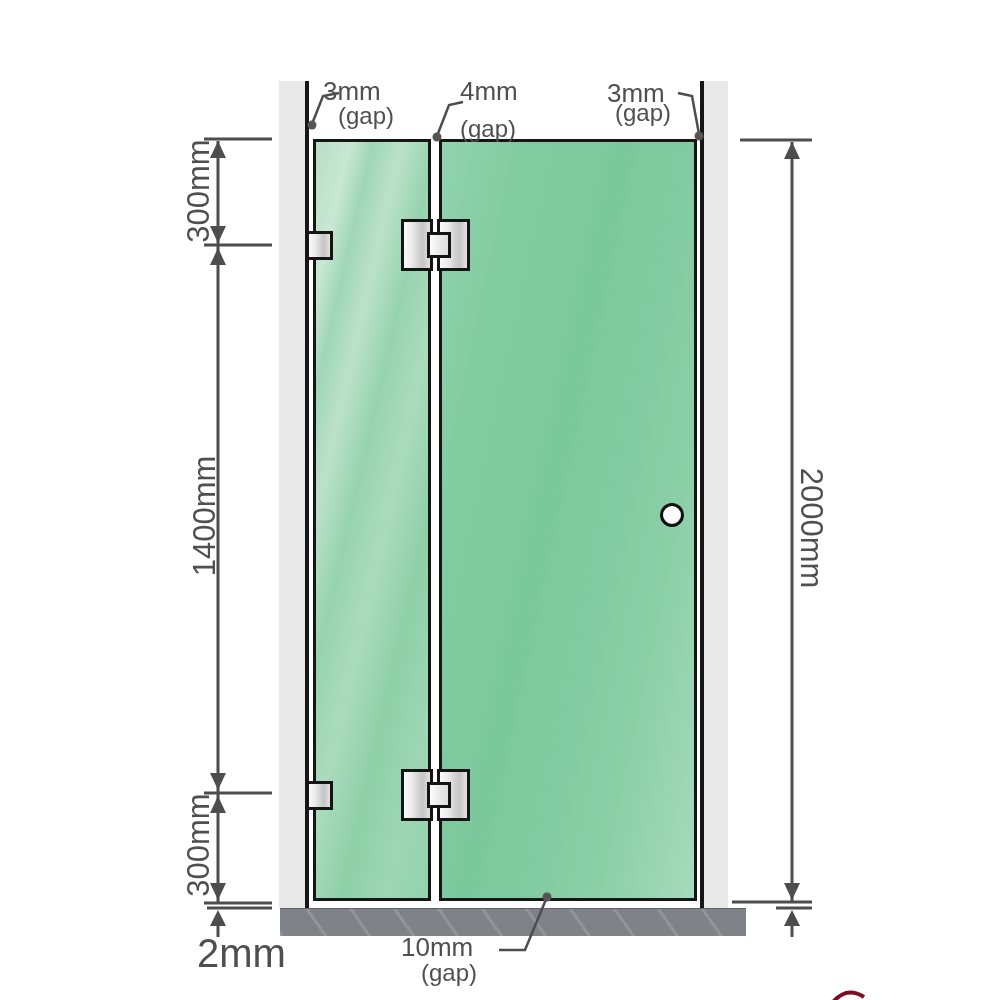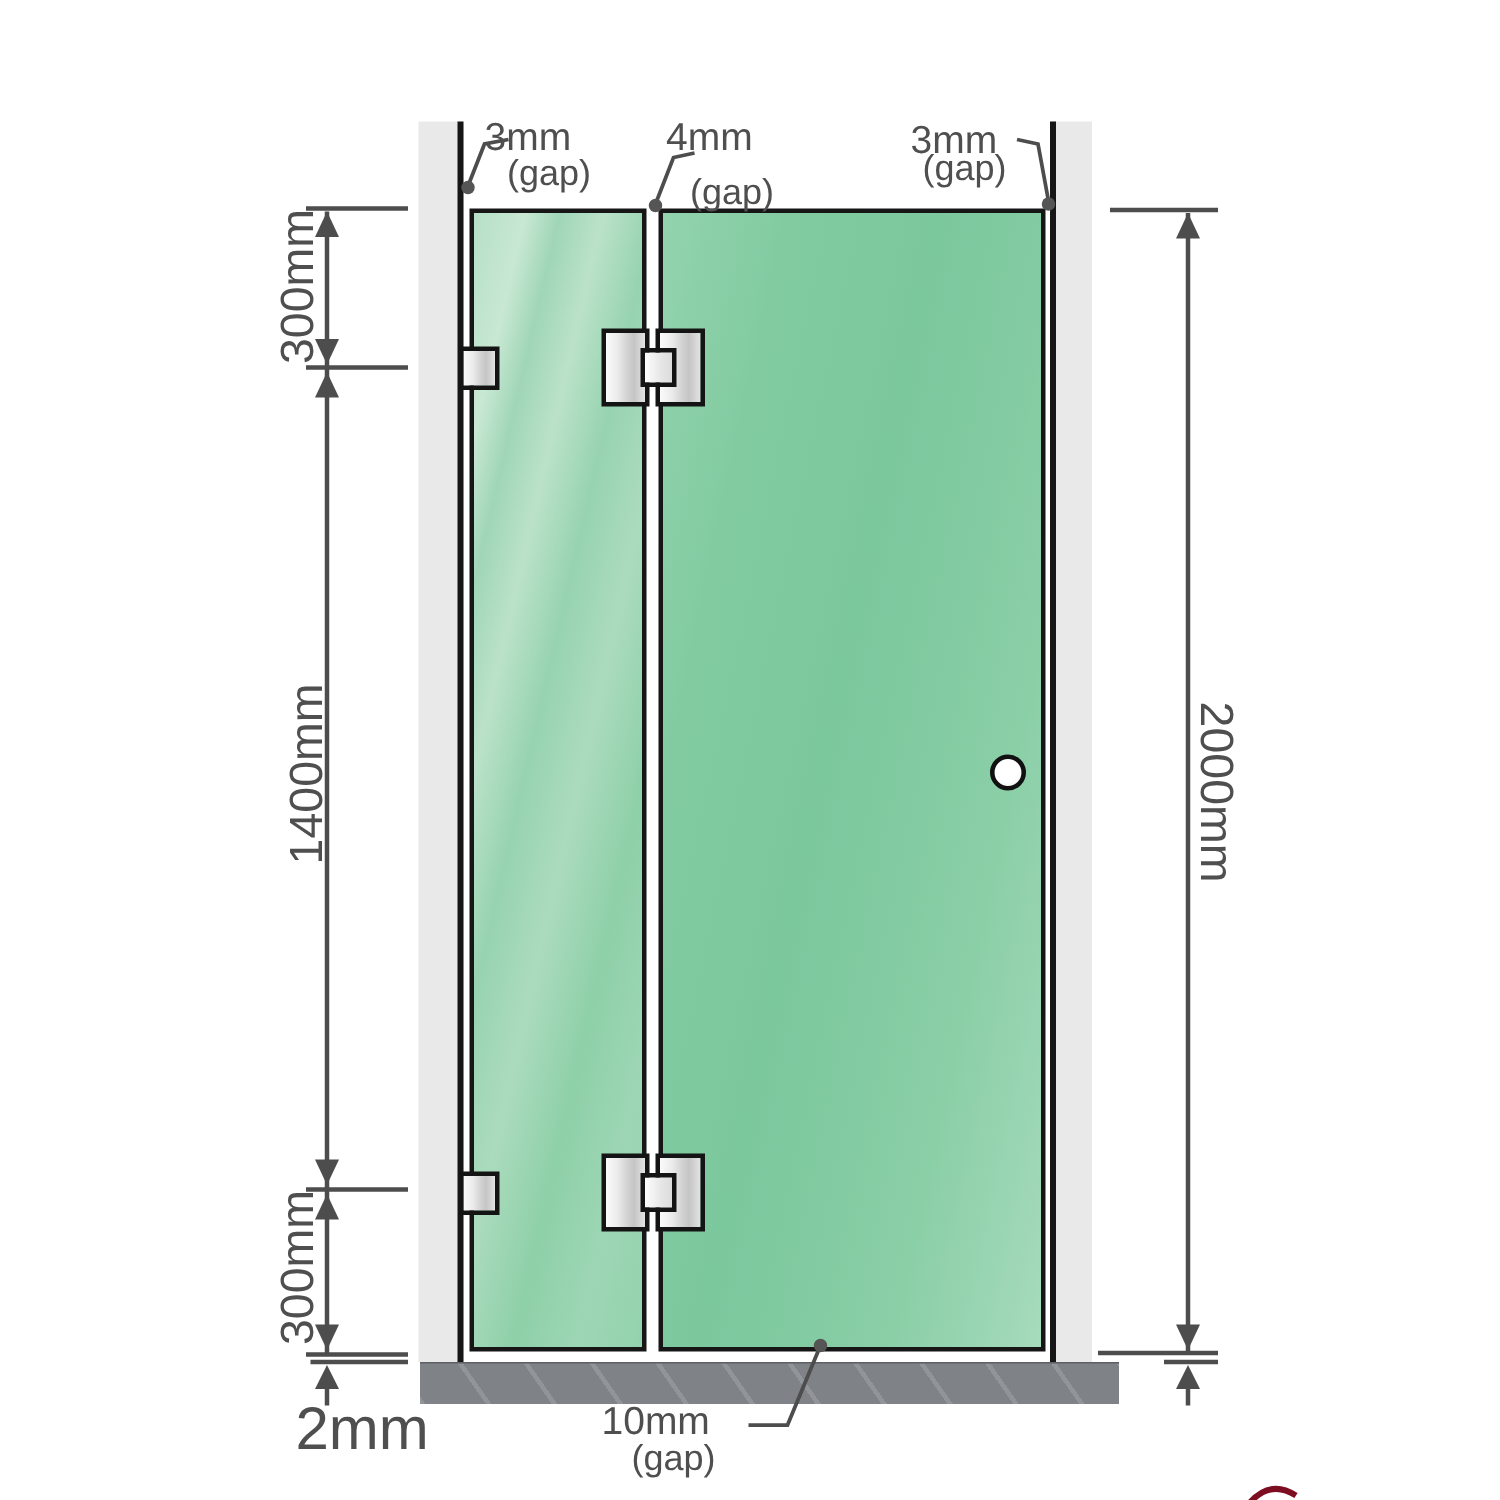--- a/index.html
+++ b/index.html
@@ -132,21 +132,21 @@
       <circle cx="699" cy="136" r="4.5"></circle>
       <circle cx="547" cy="897" r="4.5"></circle>
     </g>
 
     <path d="M833,1002 Q847,986 864,997" stroke="#7d0d20" stroke-width="4" fill="none"></path>
   </svg>
 
   <div class="hlabel" style="left:323px;top:78px;">3mm</div>
   <div class="hlabel small" style="left:338px;top:104px;">(gap)</div>
 
-  <div class="hlabel" style="left:444px;top:78px;">4mm</div>
+  <div class="hlabel" style="left:460px;top:78px;">4mm</div>
   <div class="hlabel small" style="left:460px;top:117px;">(gap)</div>
 
   <div class="hlabel" style="left:607px;top:80px;">3mm</div>
   <div class="hlabel small" style="left:615px;top:101px;">(gap)</div>
 
   <div class="vlabel" style="left:198px;top:191px;">300mm</div>
   <div class="vlabel" style="left:204px;top:516px;">1400mm</div>
   <div class="vlabel" style="left:198px;top:845px;">300mm</div>
 
   <div class="vlabel cw" style="left:811px;top:528px;">2000mm</div>

